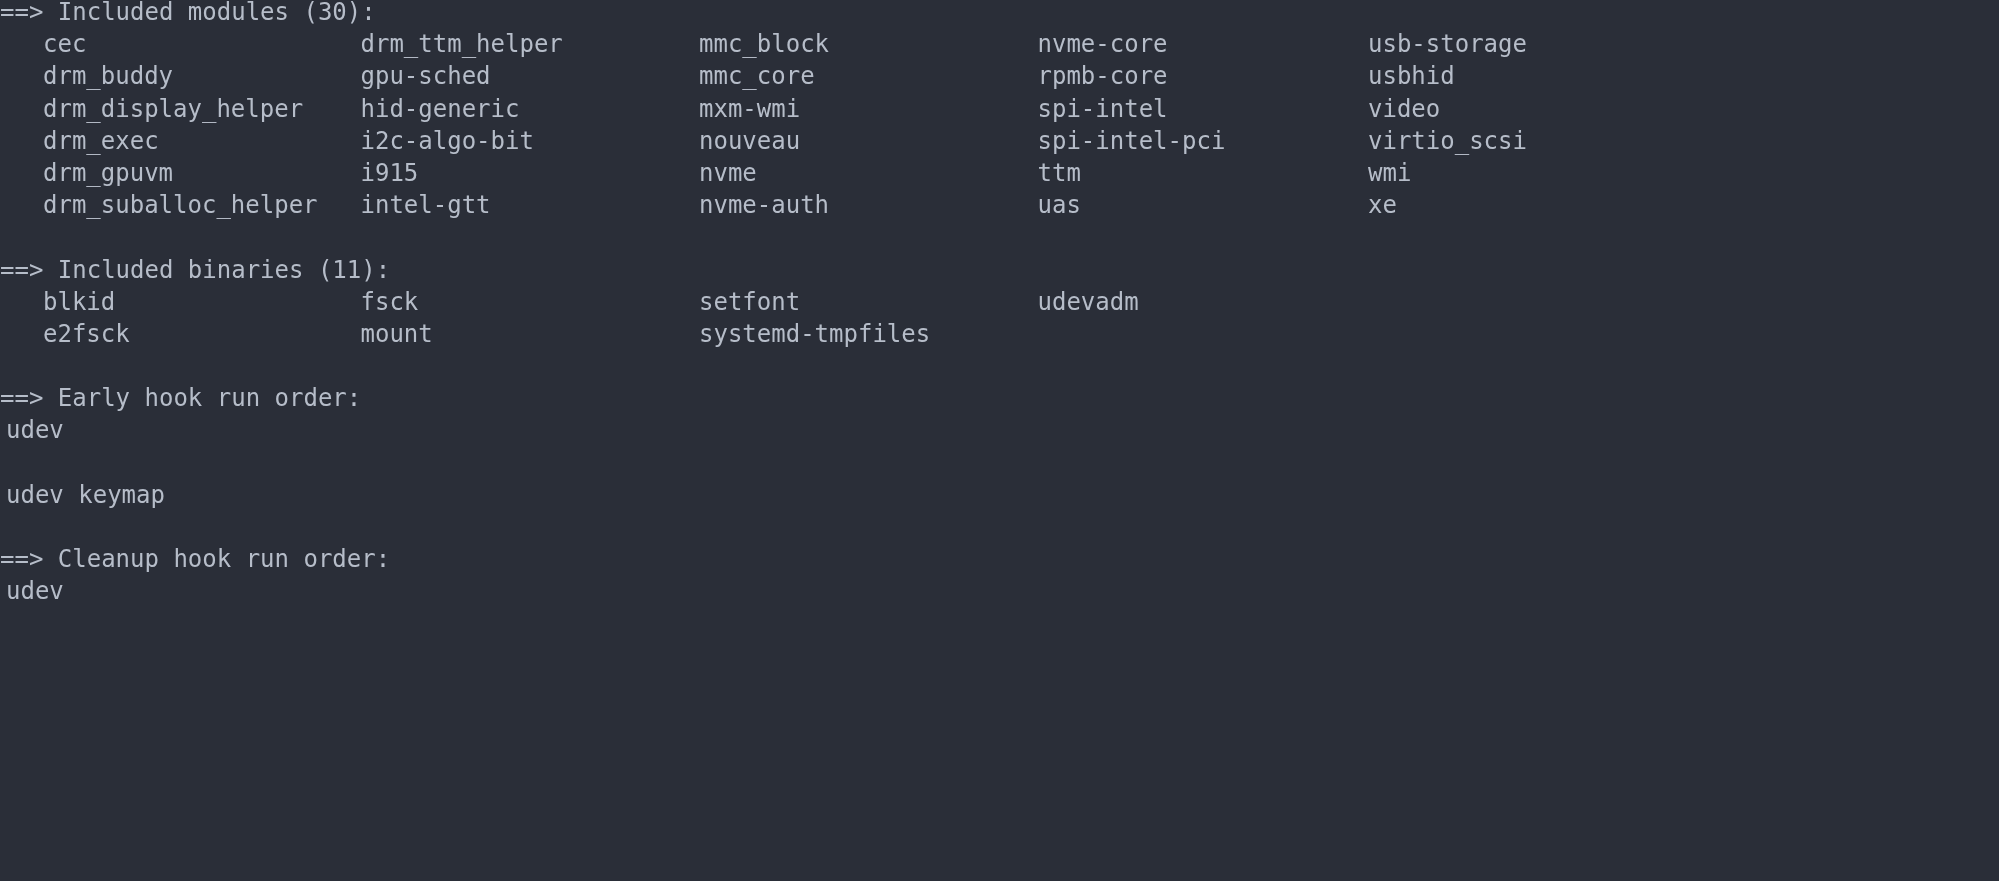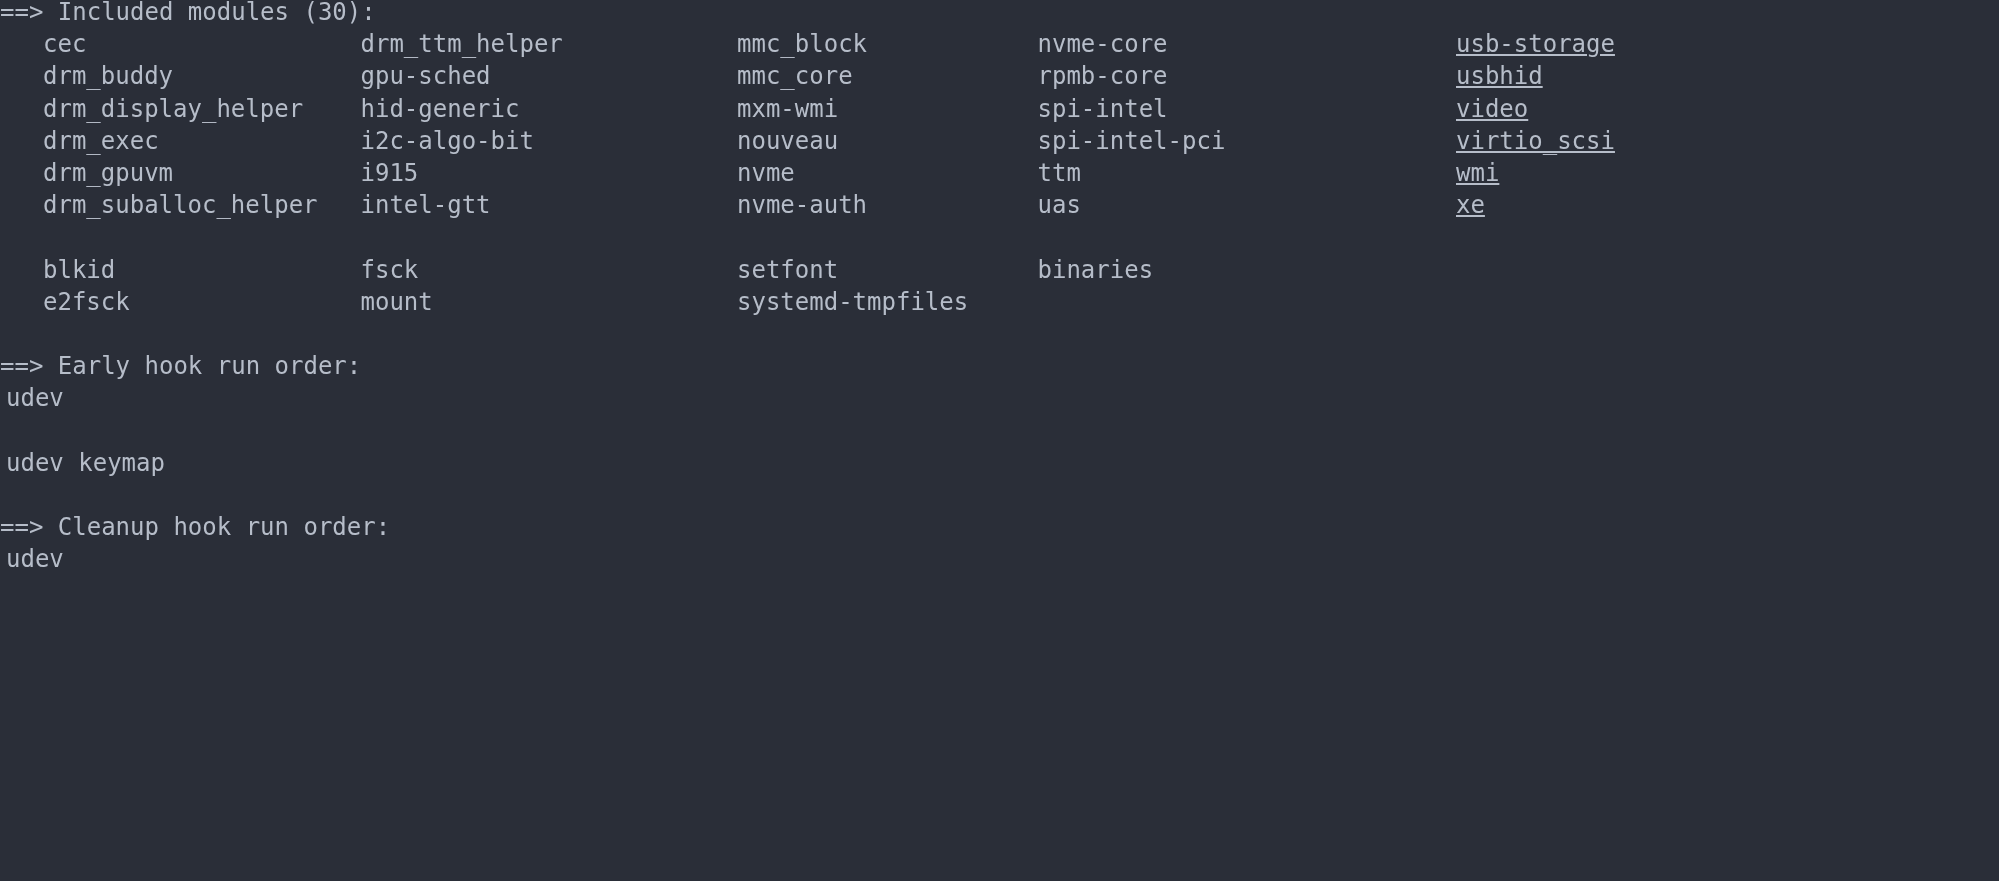--- a/index.html
+++ b/index.html
@@ -44,23 +44,23 @@
     height: 32.2px;
   }
   .cell {
     position: absolute;
     top: 0;
     white-space: pre;
   }
   
   .c0 { left: 22px; margin-left: 21px; }
   .c1 { left: 360.5px; }
-  .c2 { left: 737px; }
+  .c2 { left: 699px; }
   .c3 { left: 1037.5px; }
-  .c4 { left: 1456px; text-decoration: underline; }
+  .c4 { left: 1368px; }
   .indent2 {
     padding-left: 6px;
   }
   
   #terminal > .line:first-child {
     margin-top: -4px;
   }
 </style>
 </head>
 <body>
@@ -107,26 +107,27 @@
   <div class="row">
     <span class="cell c0">drm_suballoc_helper</span>
     <span class="cell c1">intel-gtt</span>
     <span class="cell c2">nvme-auth</span>
     <span class="cell c3">uas</span>
     <span class="cell c4">xe</span>
   </div>
 
   <div class="line blank"></div>
 
+  <div class="line heading">==&gt; Included binaries (11):</div>
 
   <div class="row">
     <span class="cell c0">blkid</span>
     <span class="cell c1">fsck</span>
     <span class="cell c2">setfont</span>
-    <span class="cell c3">binaries</span>
+    <span class="cell c3">udevadm</span>
   </div>
   <div class="row">
     <span class="cell c0">e2fsck</span>
     <span class="cell c1">mount</span>
     <span class="cell c2">systemd-tmpfiles</span>
     <span class="cell c3"></span>
   </div>
 
   <div class="line blank"></div>
 

